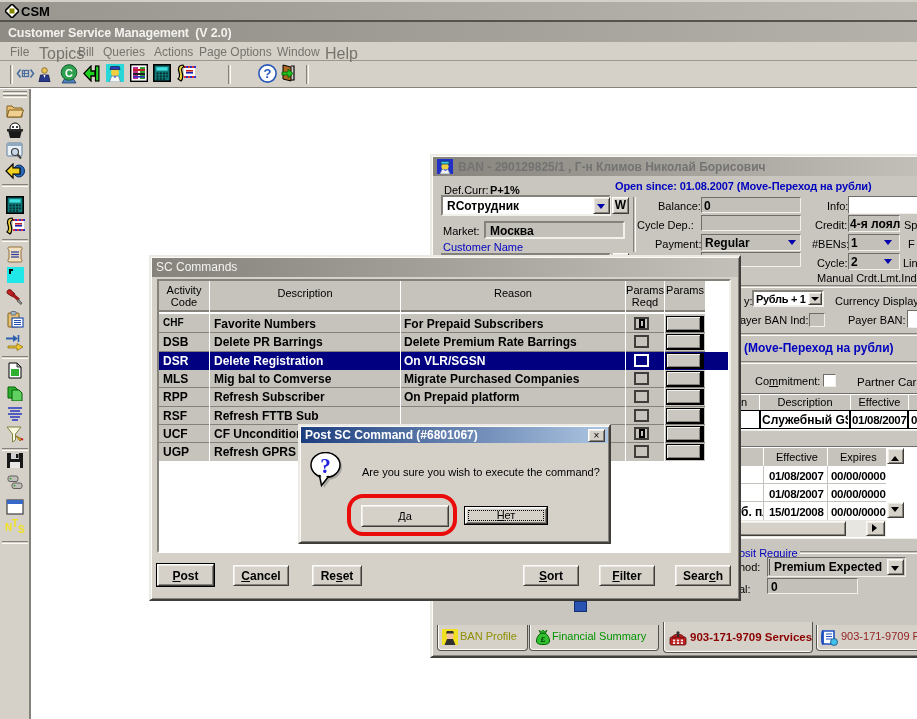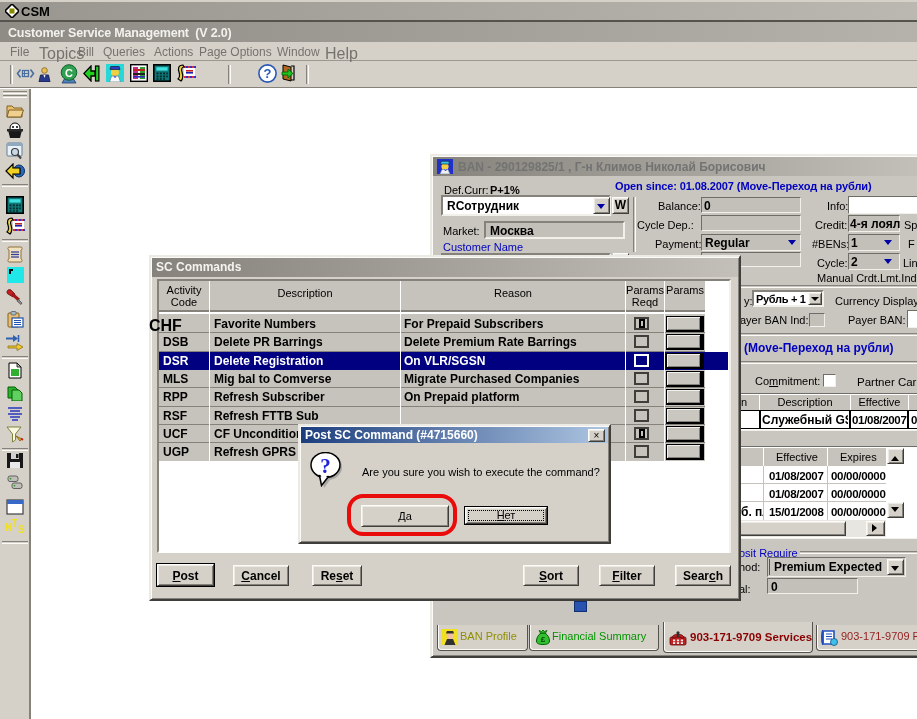--- a/index.html
+++ b/index.html
@@ -2,21 +2,21 @@
 <html><head><meta charset="utf-8"><style>
 *{margin:0;padding:0;box-sizing:border-box}
 html,body{width:917px;height:719px;overflow:hidden;background:#fff;font-family:"Liberation Sans",sans-serif;font-size:11px;color:#000}
 .a{position:absolute;white-space:nowrap}
 .b{font-weight:bold}
 .blue{color:#0000bf}
 .sunk{border:2px solid;border-color:#84827a #f2f0ea #f2f0ea #84827a}
 .sunk1{border:1px solid;border-color:#6f6d68 #f2f0ea #f2f0ea #6f6d68}
 .btn{border:1px solid;border-color:#fcfbf8 #403e3a #403e3a #fcfbf8;box-shadow:inset 1px 1px 0 #eceae4,inset -1px -1px 0 #84827a;background:#d5d1c8;text-align:center}
 .win{background:#d5d1c8;border:2px solid;border-color:#eceae4 #403e3a #403e3a #eceae4;box-shadow:inset 1px 1px 0 #fcfbf8,inset -1px -1px 0 #84827a}
-.tbar{background:linear-gradient(90deg,#85837b,#c2c0b8);color:#f4f3f0;font-weight:bold;font-size:12px;line-height:19px}
+.tbar{background:linear-gradient(90deg,#85837b,#c2c0b8);color:#f4f3f0;font-weight:normal;font-size:12px;line-height:19px}
 .groove{border-top:1px solid #84827a;border-bottom:1px solid #fcfbf8}
 .vgroove{border-left:1px solid #84827a;border-right:1px solid #fcfbf8}
 .cell{position:absolute;overflow:hidden;white-space:nowrap}
 svg{position:absolute}
 </style></head>
 <body>
 
 <div class="a" style="left:0;top:0;width:917px;height:2px;background:#d5d1c8"></div>
 <div class="a" style="left:0;top:2px;width:917px;height:18px;background:linear-gradient(90deg,#98968e,#bab8b0)"></div>
 <div class="a b" style="left:21px;top:4px;font-size:13px">CSM</div>
@@ -495,21 +495,21 @@
     <div class="a" style="left:159px;top:406px;width:546px;height:1px;background:#84827a"></div>
     <div class="a" style="left:159px;top:424px;width:546px;height:1px;background:#84827a"></div>
     <div class="a" style="left:159px;top:442px;width:546px;height:1px;background:#84827a"></div>
     <div class="a" style="left:159px;top:461px;width:570px;height:92px;background:#fff"></div>
     <div class="a" style="left:705px;top:314px;width:24px;height:147px;background:#fff"></div>
     <div class="a" style="left:159px;top:352px;width:569px;height:18px;background:#000080"></div>
     <div class="a" style="left:209px;top:314px;width:1px;height:147px;background:#fff"></div>
     <div class="a" style="left:400px;top:314px;width:1px;height:147px;background:#fff"></div>
     <div class="a" style="left:625px;top:314px;width:1px;height:147px;background:#fff"></div>
     <div class="a" style="left:664px;top:314px;width:1px;height:147px;background:#fff"></div>
-    <div class="a b" style="left:149px;top:317px;font-size:16px">CHF</div>
+    <div class="a b" style="left:163px;top:317px;font-size:10px">CHF</div>
     <div class="a b" style="left:214px;top:317px;font-size:12px">Favorite Numbers</div>
     <div class="a b" style="left:404px;top:317px;font-size:12px">For Prepaid Subscribers</div>
     <div class="a b" style="left:163px;top:335px;font-size:12px">DSB</div>
     <div class="a b" style="left:214px;top:335px;font-size:12px">Delete PR Barrings</div>
     <div class="a b" style="left:404px;top:335px;font-size:12px">Delete Premium Rate Barrings</div>
     <div class="a b" style="left:163px;top:354px;font-size:12px;color:#fff">DSR</div>
     <div class="a b" style="left:214px;top:354px;font-size:12px;color:#fff">Delete Registration</div>
     <div class="a b" style="left:404px;top:354px;font-size:12px;color:#fff">On VLR/SGSN</div>
     <div class="a b" style="left:163px;top:372px;font-size:12px">MLS</div>
     <div class="a b" style="left:214px;top:372px;font-size:12px">Mig bal to Comverse</div>
@@ -554,21 +554,21 @@
   <div class="a btn" style="left:523px;top:565px;width:56px;height:21px"></div>
   <div class="a b" style="left:523px;top:569px;width:56px;text-align:center;font-size:12px"><span style="text-decoration:underline">S</span>ort</div>
   <div class="a btn" style="left:599px;top:565px;width:56px;height:21px"></div>
   <div class="a b" style="left:599px;top:569px;width:56px;text-align:center;font-size:12px"><span style="text-decoration:underline">F</span>ilter</div>
   <div class="a btn" style="left:675px;top:565px;width:56px;height:21px"></div>
   <div class="a b" style="left:675px;top:569px;width:56px;text-align:center;font-size:12px">Sear<span style="text-decoration:underline">c</span>h</div>
 </div>
 
 <div class="a win" style="left:298px;top:424px;width:313px;height:120px"></div>
 <div class="a" style="left:301px;top:427px;width:307px;height:16px;background:linear-gradient(90deg,#1c3e7e,#aec6e2)"></div>
-<div class="a b" style="left:305px;top:428px;font-size:12px;color:#fff">Post SC Command (#4715660)</div>
+<div class="a b" style="left:305px;top:428px;font-size:12px;color:#fff">Post SC Command (#6801067)</div>
 <div class="a btn" style="left:588px;top:429px;width:17px;height:13px;font-size:10px;line-height:11px">×</div>
 <div id="dlgcontent">
 
   <svg class="a" style="left:309px;top:452px" width="38" height="40" viewBox="0 0 38 40">
     <ellipse cx="18.5" cy="15" rx="14.5" ry="13" fill="#a9a7a1"></ellipse>
     <path d="M13 27 L15 36 L21 28 Z" fill="#a9a7a1"></path>
     <ellipse cx="16.5" cy="13" rx="14.5" ry="12.5" fill="#fff" stroke="#000" stroke-width="1.5"></ellipse>
     <path d="M10.5 23.5 L12.5 33.5 L19.5 24.5 Z" fill="#fff" stroke="#000" stroke-width="1.5"></path>
     <path d="M11.5 23 L19 23 L14 28 Z" fill="#fff" stroke="none"></path>
     <text x="16.5" y="20.5" font-family="Liberation Serif, serif" font-size="21" font-weight="bold" fill="#2121dd" text-anchor="middle">?</text>

